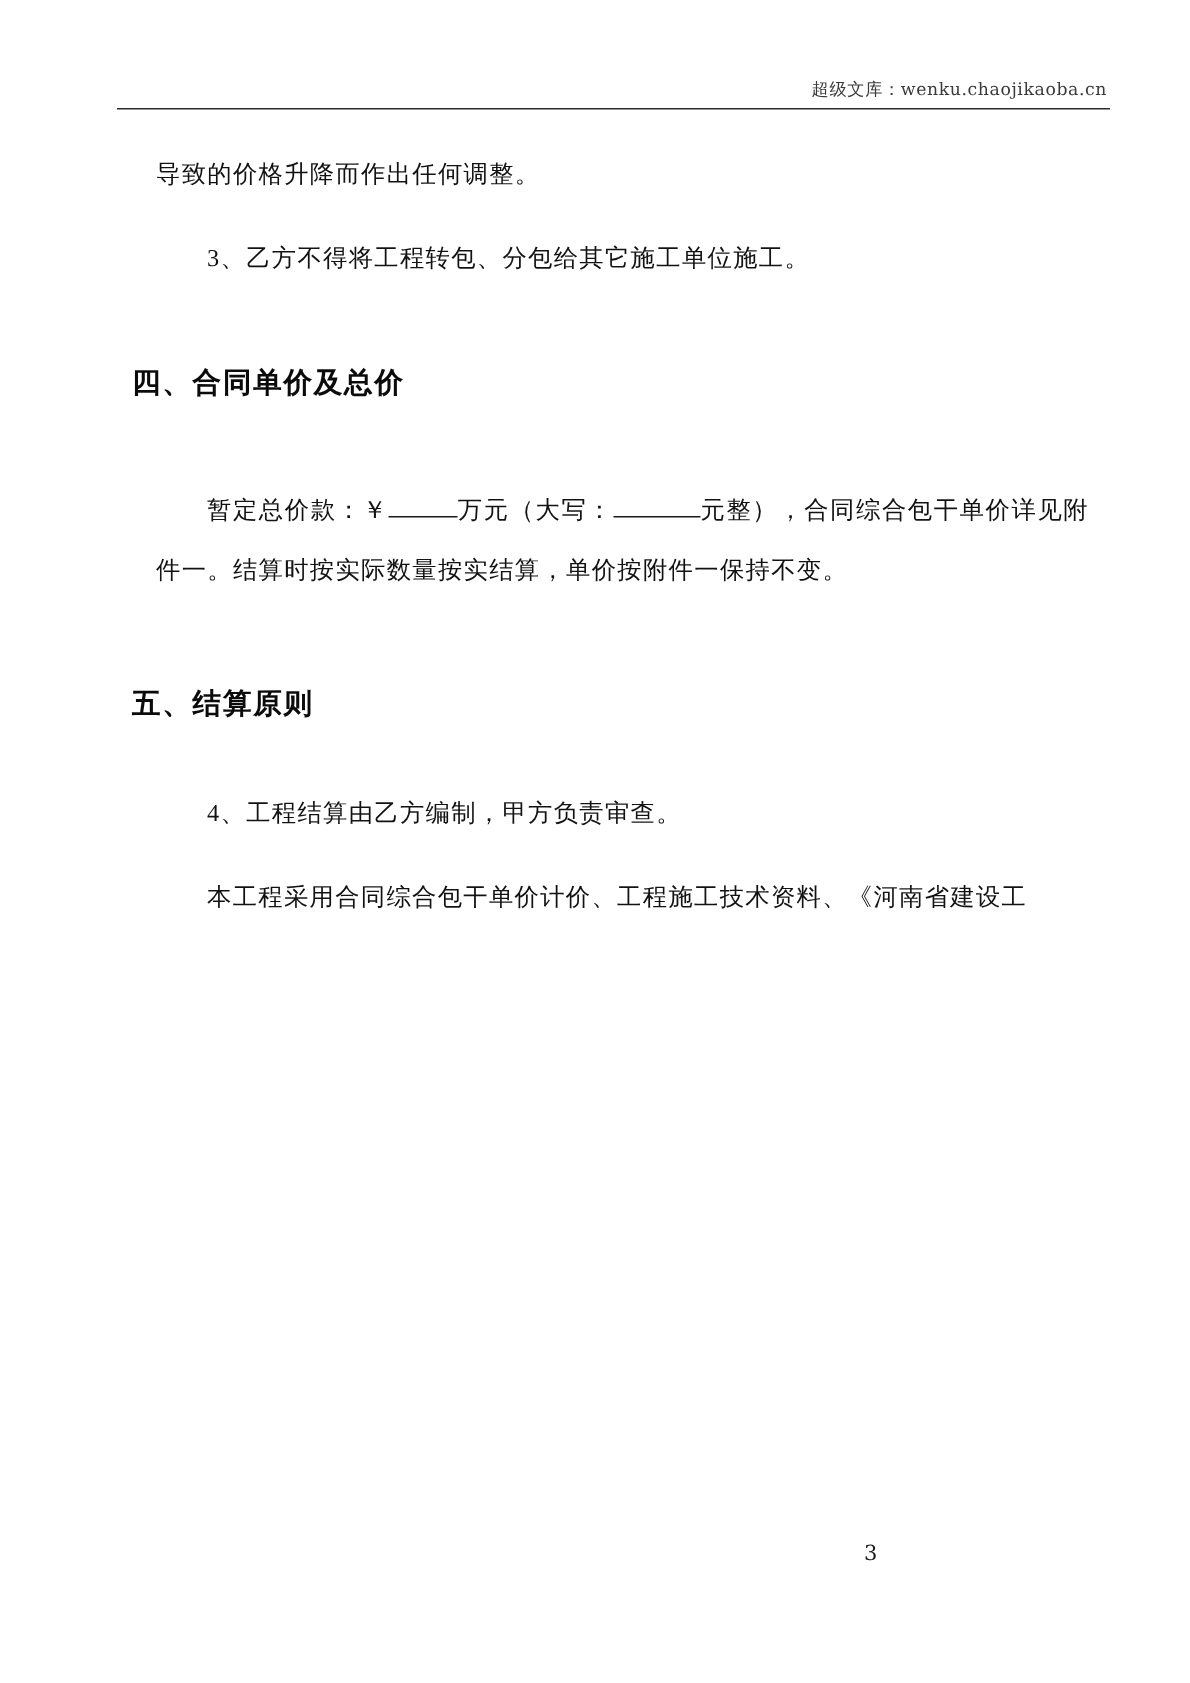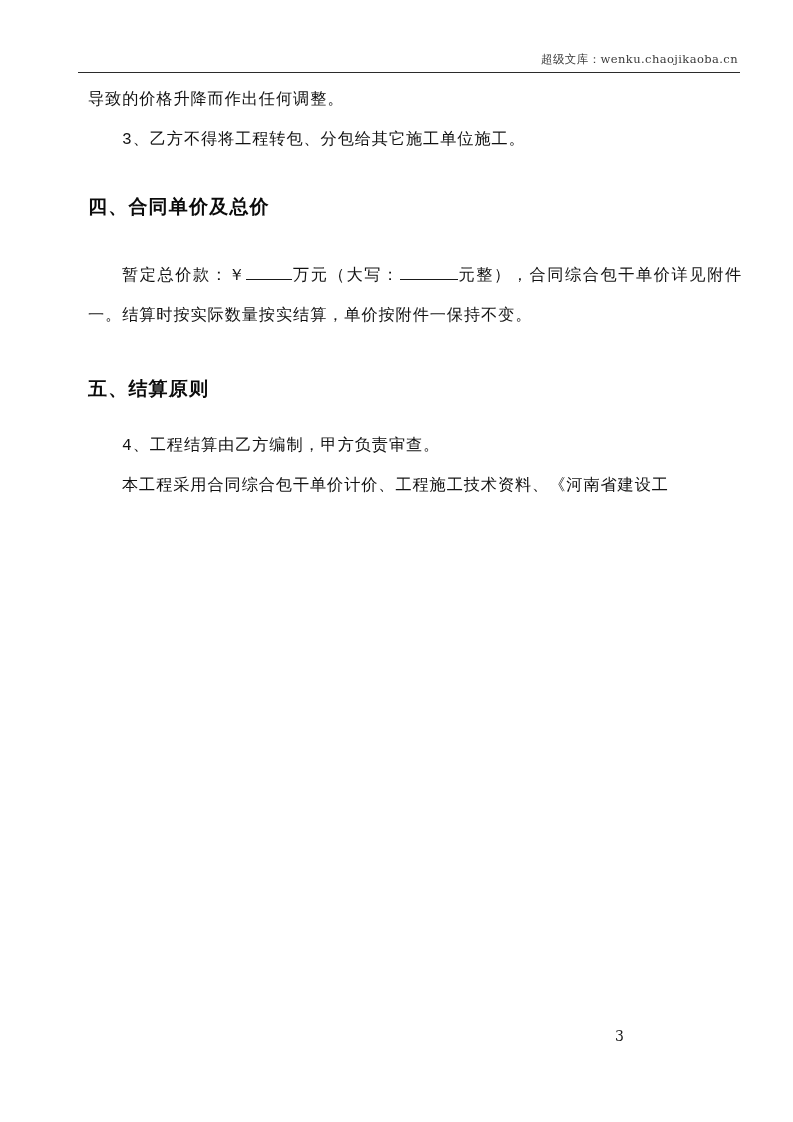--- a/index.html
+++ b/index.html
@@ -15,21 +15,20 @@
     color: #111111;
     overflow: hidden;
   }
 
   .page {
     position: absolute;
     inset: 0;
     width: 640px;
     height: 1122px;
     background: #fff;
-    padding-left: 39px;
   }
 
   
   .header {
     position: absolute;
     left: 78px;
     top: 52px;
     width: 662px;
     height: 22px;
   }
@@ -54,38 +53,38 @@
 
   
   .content {
     position: absolute;
     left: 88px;
     top: 80px;
     width: 654px;
   }
 
   .para {
-    font-family: Liberation Mono, monospace;
+    font-family: Liberation Serif, serif;
     font-size: 16.2px;
     line-height: 40px;
     color: #121212;
     text-align: justify;
     text-justify: inter-ideograph;
-    margin: 0;
+    margin: 16px;
     letter-spacing: 0.9px;
   }
   .para.indent {
     text-indent: 2.1em;
   }
   .para.noindent {
     text-indent: 0;
   }
 
   .heading {
-    font-family: Liberation Mono, monospace;
+    font-family: Liberation Sans, sans-serif;
     font-size: 19px;
     font-weight: bold;
     line-height: 40px;
     color: #0b0b0b;
     margin: 0;
     letter-spacing: 1.2px;
   }
 
   .gap-sm { height: 16px; }
   .gap-md { height: 28px; }

